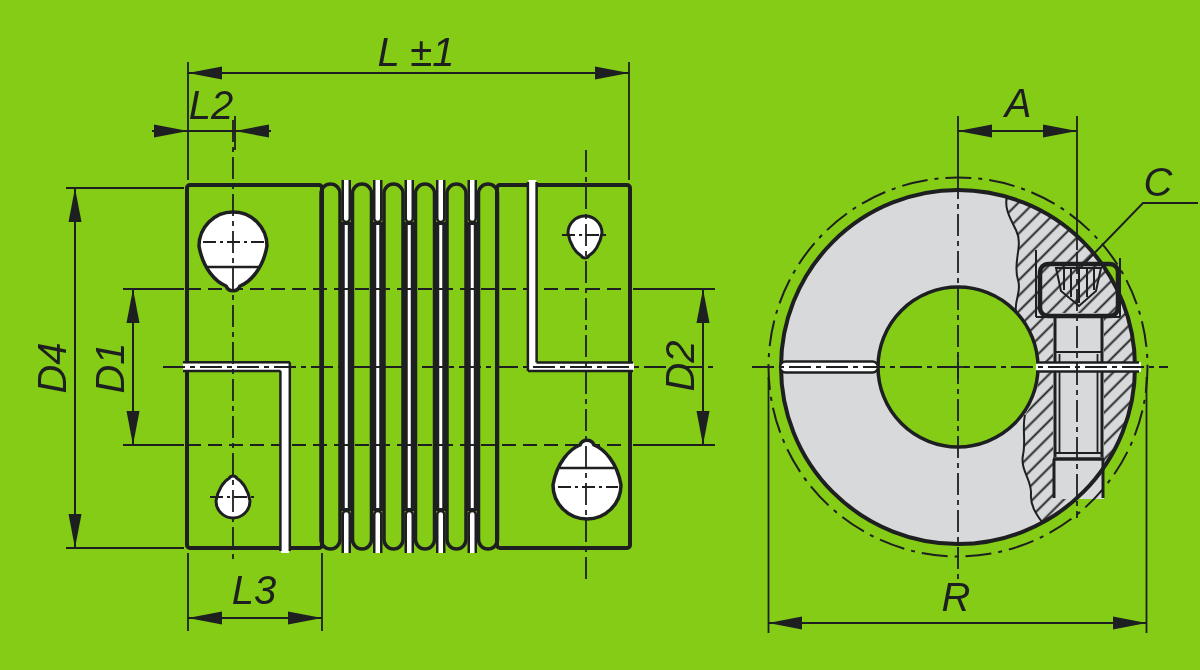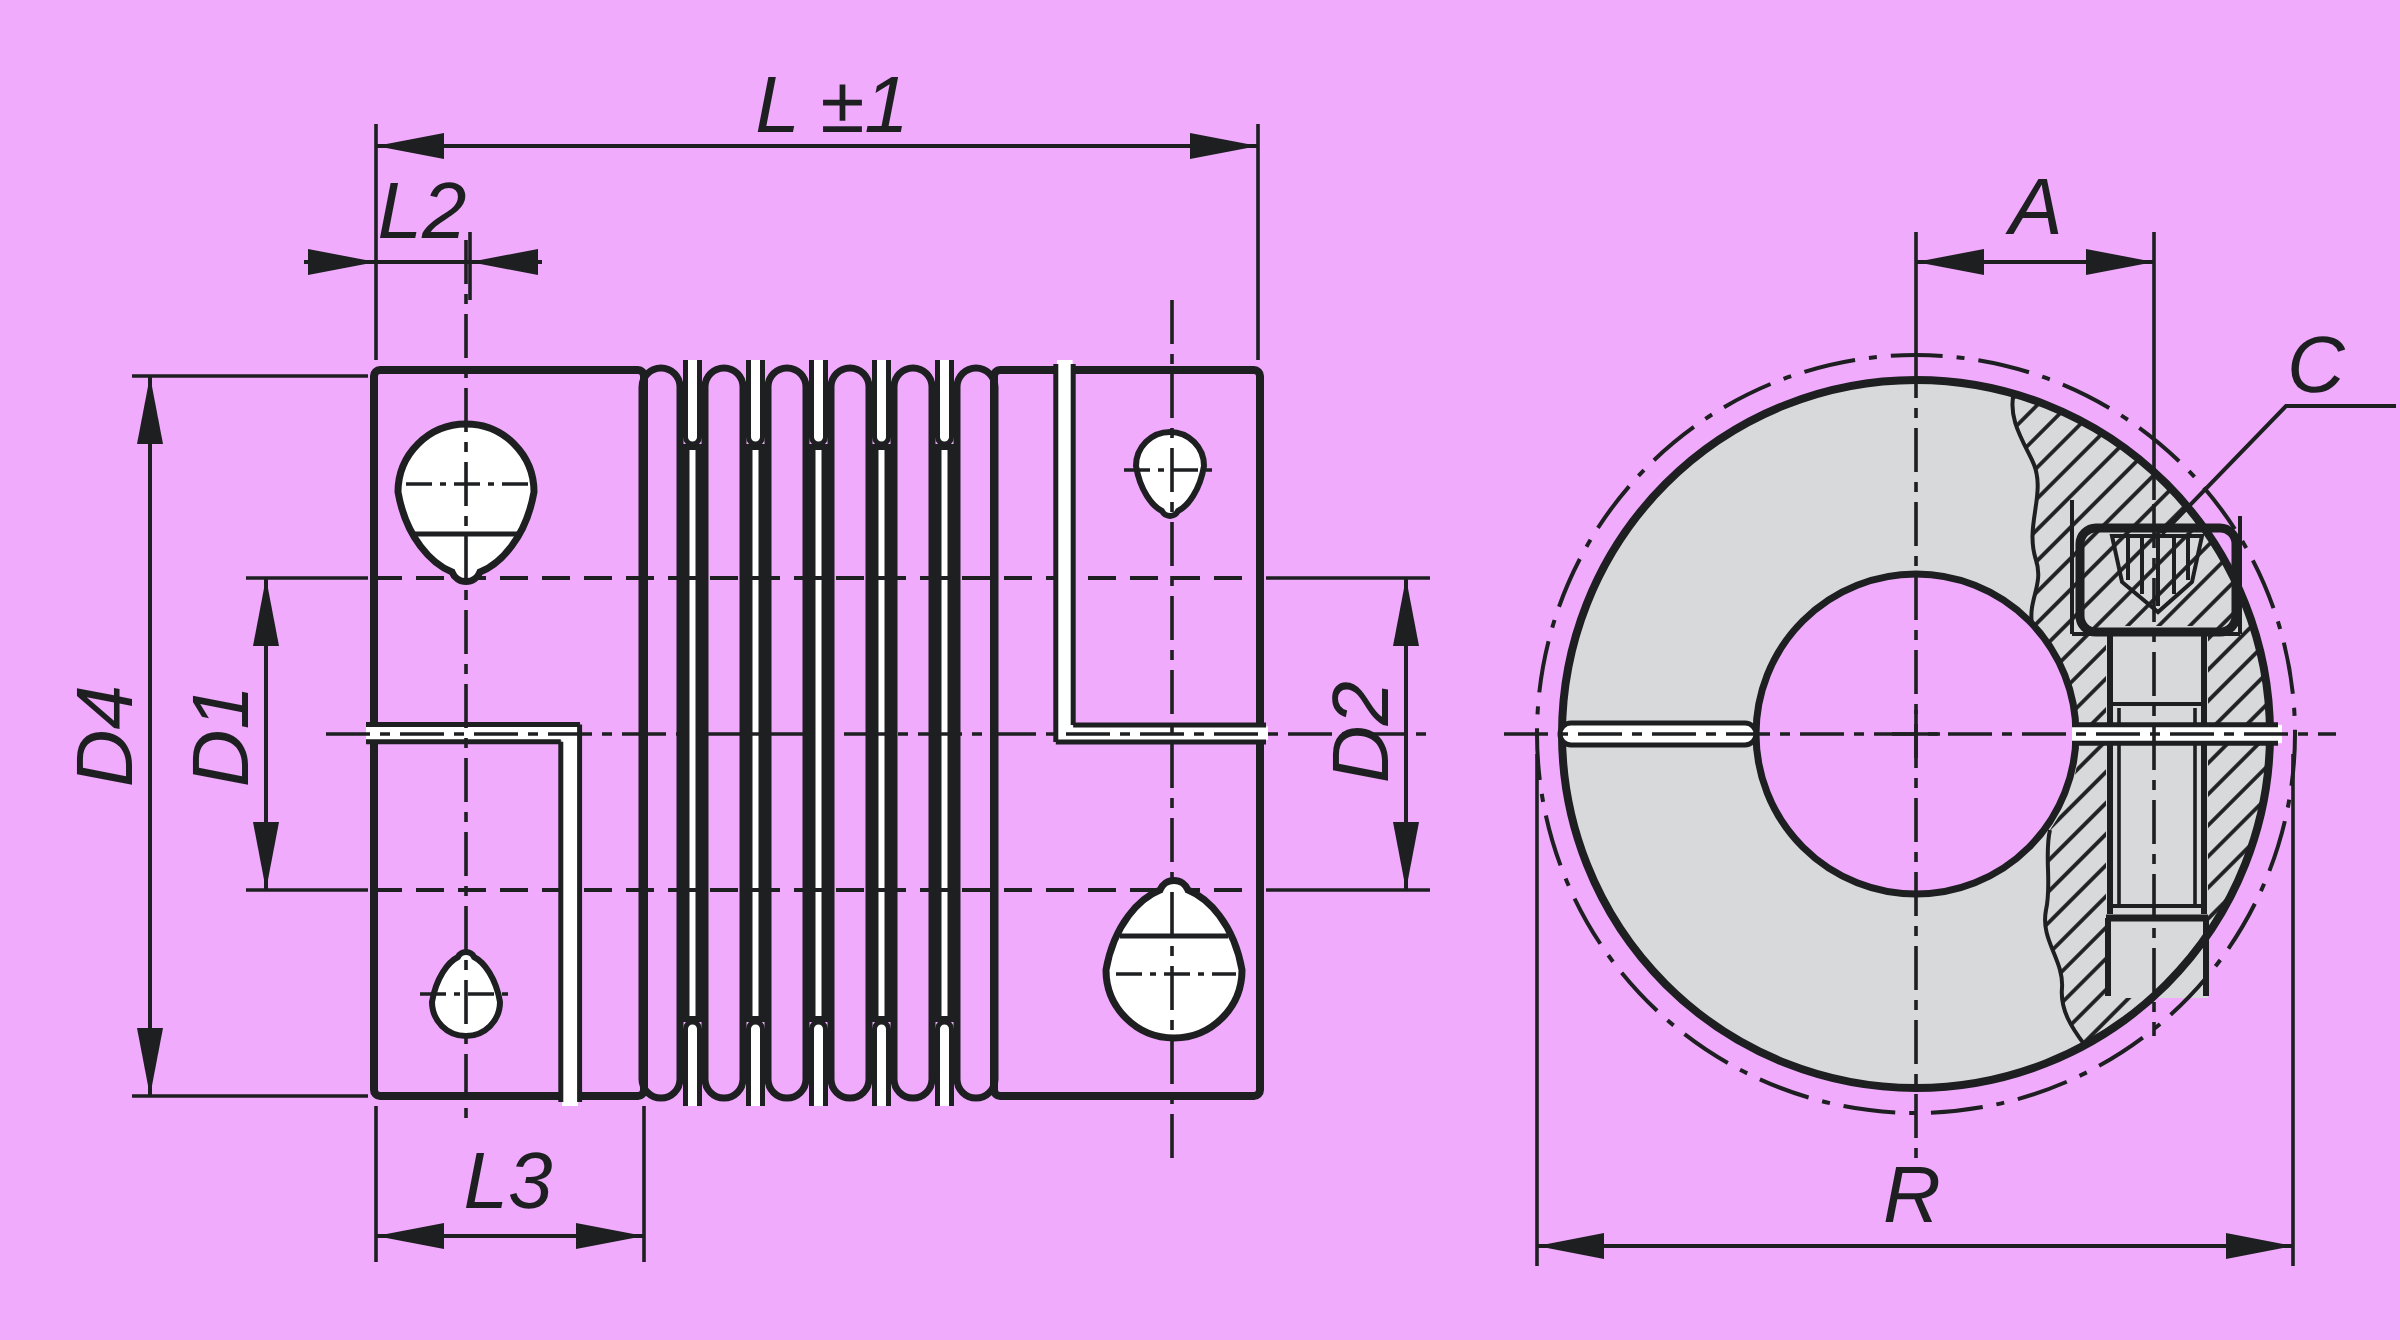--- a/index.html
+++ b/index.html
@@ -1,17 +1,17 @@
 <!DOCTYPE html>
 <html><head>
 <meta charset="utf-8">
 <style>
   html,body { margin:0; padding:0; background:#ffffff; }
   .drawing-page {
-    width:1200px; height:670px; background:#f0abfc; position:relative;
+    width:1200px; height:670px; background:#84cc16; position:relative;
     font-family:"Liberation Sans", sans-serif;
   }
   svg { display:block; }
   .fillpart { fill:#d8d9da; }
   .ln   { stroke:#1d1f21; fill:none; stroke-linecap:butt; }
   .w45  { stroke-width:4.5; }
   .w4   { stroke-width:4; }
   .w35  { stroke-width:3.5; }
   .w3   { stroke-width:3; }
   .w25  { stroke-width:2.5; }

